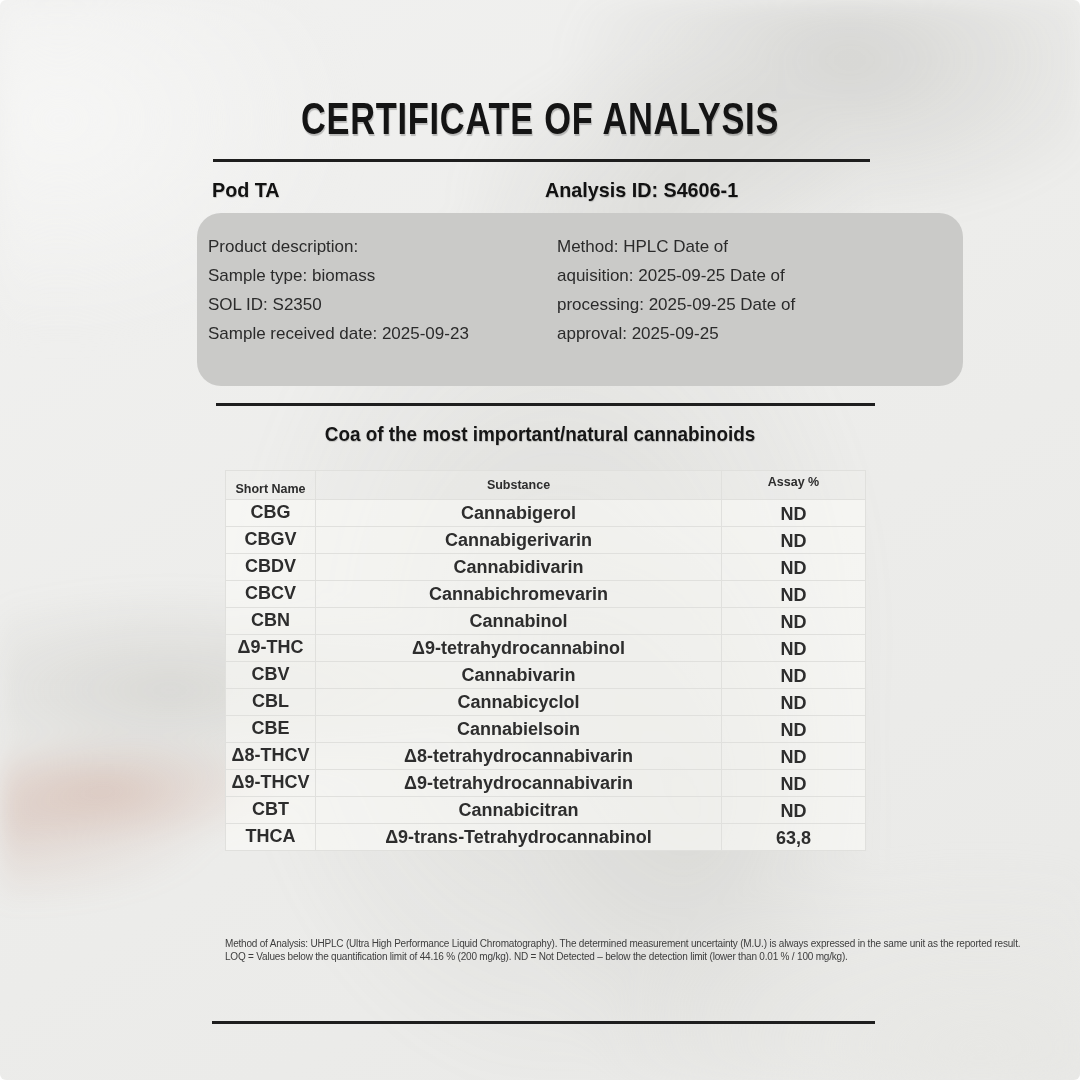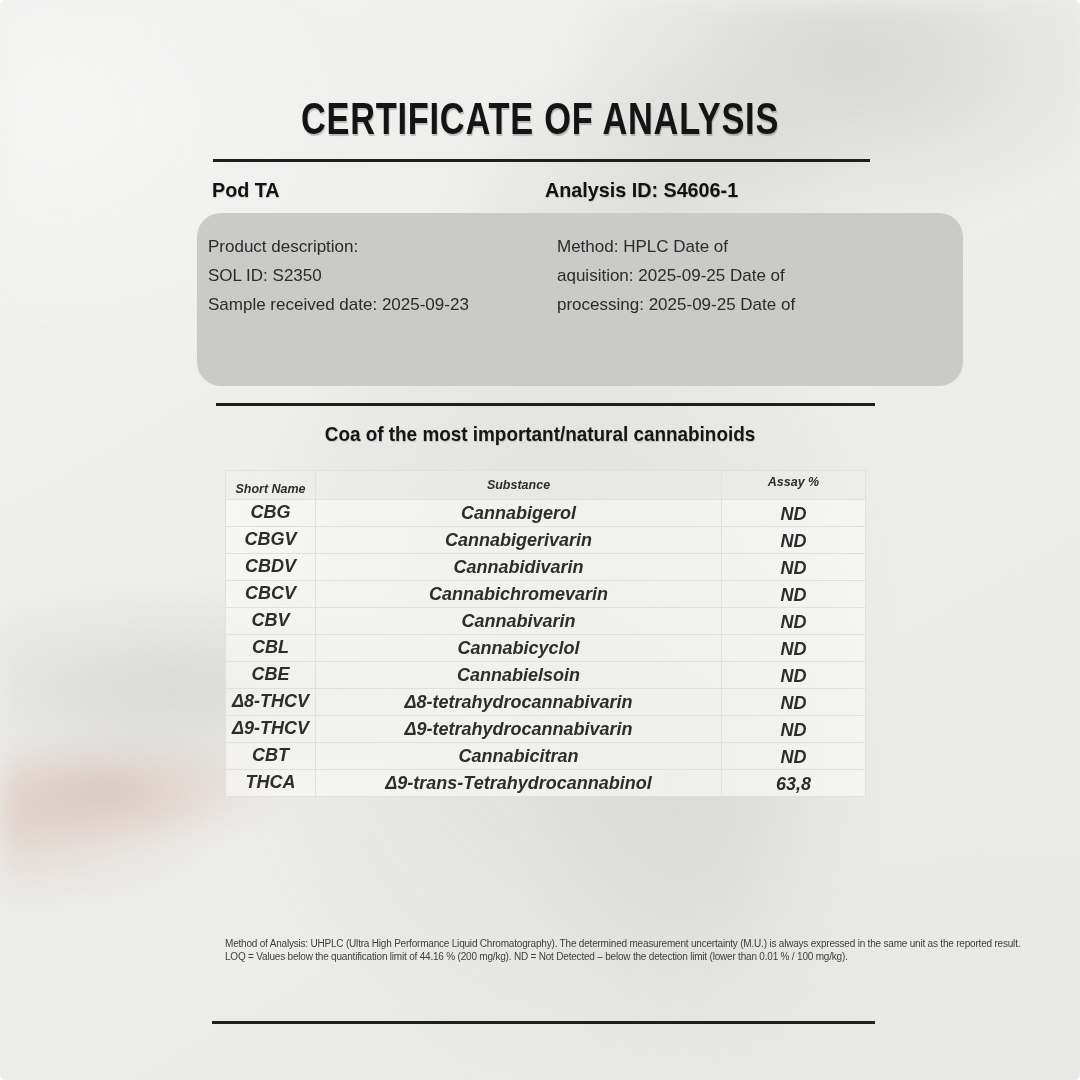--- a/index.html
+++ b/index.html
@@ -73,21 +73,21 @@
     position: absolute; top: 422px; left: 0; width: 1080px;
     margin: 0; text-align: center;
     font-size: 21px; font-weight: 700; color: #161616;
     transform: scaleX(0.9);
     text-shadow: 0.5px 1px 1px rgba(0,0,0,0.18);
     white-space: nowrap;
   }
   
   table.results {
     position: absolute; top: 470px; left: 225px;
-    width: 640px; border-collapse: collapse; table-layout: fixed; font-style: italic;
+    width: 640px; border-collapse: collapse; table-layout: fixed;
   }
   table.results col.c-short { width: 90px; }
   table.results col.c-sub   { width: 406px; }
   table.results col.c-assay { width: 144px; }
   table.results th, table.results td {
     border: 1px solid #e0e0dd;
     font-weight: 700; text-align: center;
     color: #2d2d2d; overflow: hidden;
   }
   table.results thead tr { height: 29px; background: rgba(240,240,237,0.35); }
@@ -114,27 +114,29 @@
   <h1 class="doc-title">CERTIFICATE OF ANALYSIS</h1>
 
   <div class="rule rule-top"></div>
 
   <p class="product-name">Pod TA</p>
   <p class="analysis-id">Analysis ID: S4606-1</p>
 
   <div class="info-box">
     <div class="info-col info-col-left">
       <div>Product description:</div>
+      <div>Sample type: biomass</div>
       <div>SOL ID: S2350</div>
       <div>Sample received date: 2025-09-23</div>
     </div>
     <div class="info-col info-col-right">
       <div>Method: HPLC Date of</div>
       <div>aquisition: 2025-09-25 Date of</div>
       <div>processing: 2025-09-25 Date of</div>
+      <div>approval: 2025-09-25</div>
     </div>
   </div>
 
   <div class="rule rule-mid"></div>
 
   <h2 class="section-title">Coa of the most important/natural cannabinoids</h2>
 
   <table class="results">
     <colgroup>
       <col class="c-short">
@@ -163,20 +165,30 @@
           <td class="short-name-cell">CBDV</td>
           <td class="substance-cell">Cannabidivarin</td>
           <td class="assay-cell">ND</td>
         </tr>
         <tr>
           <td class="short-name-cell">CBCV</td>
           <td class="substance-cell">Cannabichromevarin</td>
           <td class="assay-cell">ND</td>
         </tr>
         <tr>
+          <td class="short-name-cell">CBN</td>
+          <td class="substance-cell">Cannabinol</td>
+          <td class="assay-cell">ND</td>
+        </tr>
+        <tr>
+          <td class="short-name-cell">Δ9-THC</td>
+          <td class="substance-cell">Δ9-tetrahydrocannabinol</td>
+          <td class="assay-cell">ND</td>
+        </tr>
+        <tr>
           <td class="short-name-cell">CBV</td>
           <td class="substance-cell">Cannabivarin</td>
           <td class="assay-cell">ND</td>
         </tr>
         <tr>
           <td class="short-name-cell">CBL</td>
           <td class="substance-cell">Cannabicyclol</td>
           <td class="assay-cell">ND</td>
         </tr>
         <tr>

